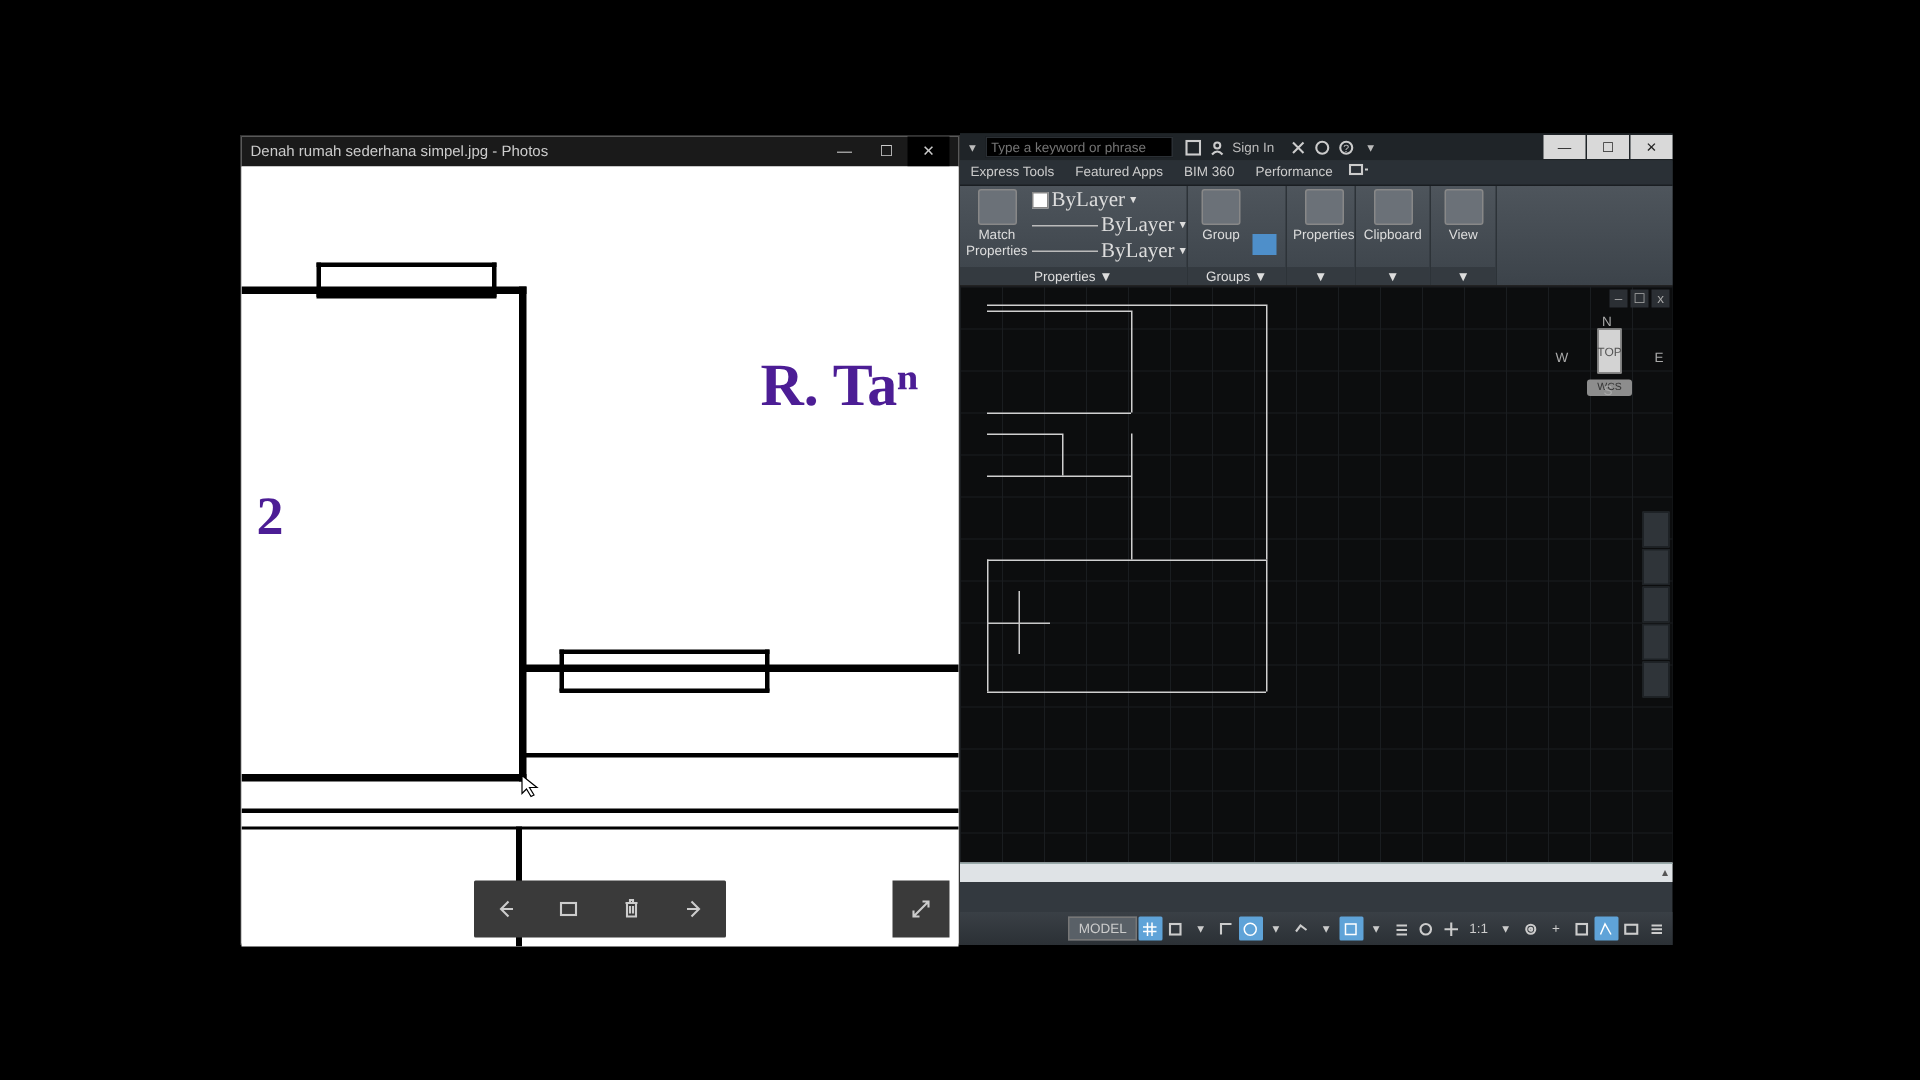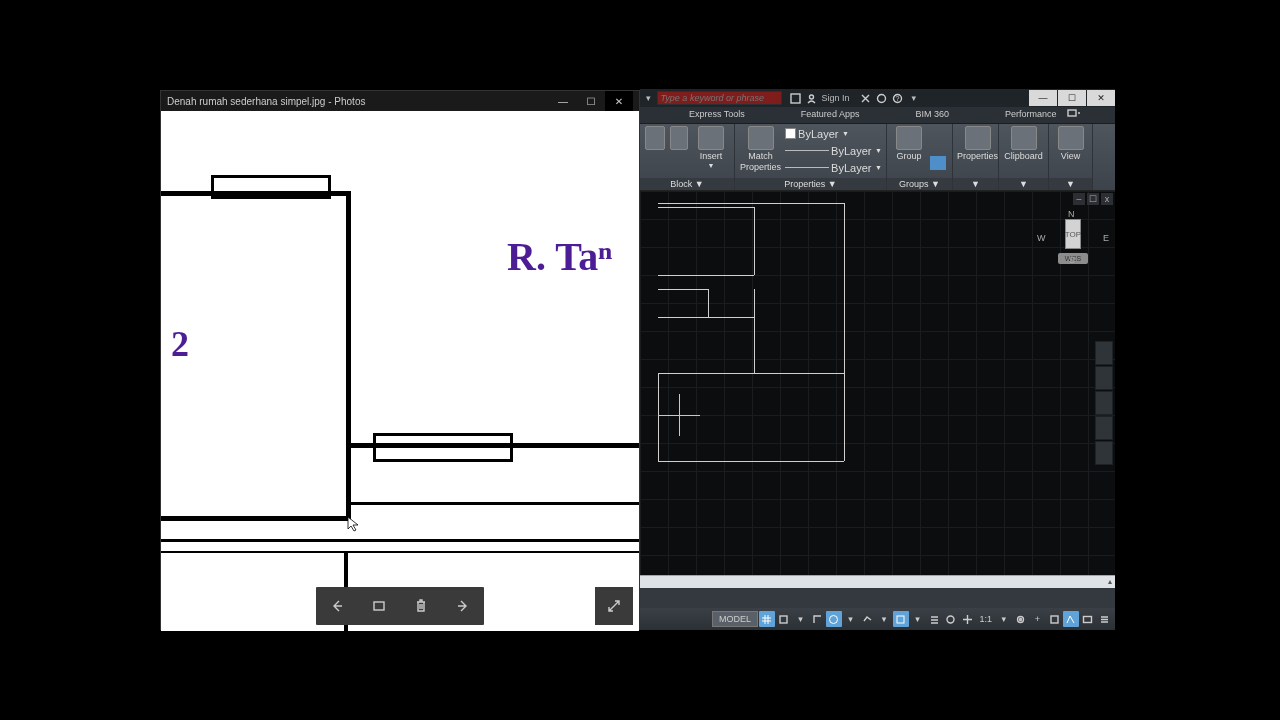--- a/index.html
+++ b/index.html
@@ -45,49 +45,49 @@
   
   .acad-window {
     position: absolute; left: 640px; top: 89px; width: 475px; height: 541px;
     background: #33393f;
   }
   .acad-titlebar {
     height: 18px; background: #1f2428; display: flex; align-items: center; font-size: 9px; color: #bbb;
   }
   .acad-titlebar .menu-drop { padding: 0 6px; cursor: pointer; }
   .acad-titlebar .search {
-    background: #7f1d1d; border: 1px solid #2a2f34; color: #9aa; font-style: italic;
+    background: #000000; border: 1px solid #2a2f34; color: #9aa; 
     height: 14px; font-size: 9px; padding: 0 3px; flex: 0 0 118px; margin-right: 6px;
   }
   .acad-titlebar .tb-ico { width: 16px; display:flex; align-items:center; justify-content:center; cursor:pointer; }
   .acad-titlebar .signin { margin: 0 8px 0 2px; cursor: pointer; }
   .acad-titlebar .spacer { flex: 1; }
   .acad-titlebar .win-ctl { width: 28px; text-align: center; cursor: pointer; color:#222; background:#d9d9d9; height:16px; line-height:16px; margin-left:1px; }
 
   .acad-tabs {
     height: 17px; background: #2a3036; display: flex; font-size: 9px; color: #ccc;
     border-bottom: 1px solid #1a1e22;
   }
-  .acad-tabs .tab { padding: 2px 7px; cursor: pointer; white-space: nowrap; margin-left: 42px; }
+  .acad-tabs .tab { padding: 2px 7px; cursor: pointer; white-space: nowrap; }
   .acad-tabs .tab-extra { padding: 2px 4px; cursor:pointer; }
 
   .acad-ribbon {
     height: 67px; background: linear-gradient(#4e555c,#3c434a); display: flex; font-size: 9px; color: #ddd;
     border-bottom: 1px solid #222;
   }
   .ribbon-panel {
     border-right: 1px solid #2d3338; display: flex; flex-direction: column; padding: 2px 4px 0 4px;
   }
   .ribbon-panel .row { display: flex; gap: 3px; align-items: flex-start; flex:1; }
   .ribbon-btn-large { display:flex; flex-direction:column; align-items:center; width:42px; cursor:pointer; gap:1px;}
   .ribbon-btn-large .ico { width:26px; height:24px; background:#6b7178; border:1px solid #888; border-radius:2px;}
   .ribbon-row { display:flex; align-items:center; gap:2px; height:15px;}
   .ribbon-row .swatch { width:11px;height:11px;border:1px solid #888;background:#fff;}
   .ribbon-row .line { flex:1; height:1px; background:#bbb; min-width:44px;}
-  .ribbon-row .combo { font-size:11px; color:#ddd; min-width:42px;}
+  .ribbon-row .combo { font-size:14px; color:#ddd; min-width:42px;font-family:Liberation Serif, serif;}
   .panel-label { text-align:center; font-size:9px; padding:1px 0; background:#343a40; margin:0 -4px; cursor:pointer;}
 
   .acad-viewport {
     position: relative; height: 384px;
     background:
       linear-gradient(#1a1d20 1px, transparent 1px) 0 0/28px 28px,
       linear-gradient(90deg,#1a1d20 1px, transparent 1px) 0 0/28px 28px,
       #0c0d0e;
     overflow: hidden;
   }
@@ -242,36 +242,20 @@
     <div class="tab">BIM 360</div>
     <div class="tab">Performance</div>
     <div class="tab-extra"><svg width="14" height="9">
           <rect class="s-ico" x="1" y="1" width="8" height="6"></rect>
           <path class="s-ico" d="M11 4 h2"></path>
         </svg></div>
   </div>
 
   <div class="acad-ribbon">
 
-    <div class="ribbon-panel" style="width:95px">
-      <div class="row">
-        <div class="ribbon-btn-large" style="width:24px">
-          <div class="ico" style="width:20px;height:24px"></div>
-        </div>
-        <div class="ribbon-btn-large" style="width:22px">
-          <div class="ico" style="width:18px;height:24px"></div>
-        </div>
-        <div class="ribbon-btn-large">
-          <div class="ico"></div>
-          <span>Insert</span>
-          <span style="font-size:7px">▼</span>
-        </div>
-      </div>
-      <div class="panel-label"><span>Block</span> ▼</div>
-    </div>
 
     <div class="ribbon-panel" style="width:152px">
       <div class="row">
         <div class="ribbon-btn-large" style="width:48px">
           <div class="ico"></div>
           <span>Match</span>
           <span>Properties</span>
         </div>
         <div style="display:flex;flex-direction:column;gap:2px;flex:1">
           <div class="ribbon-row">

